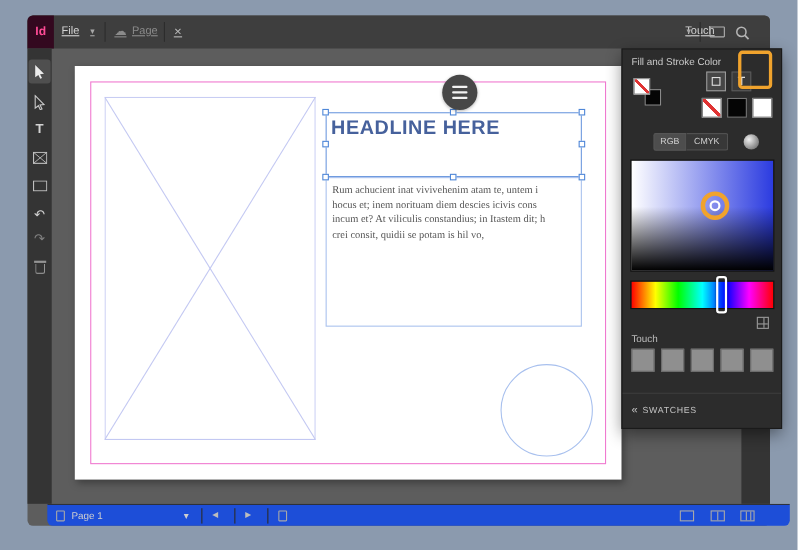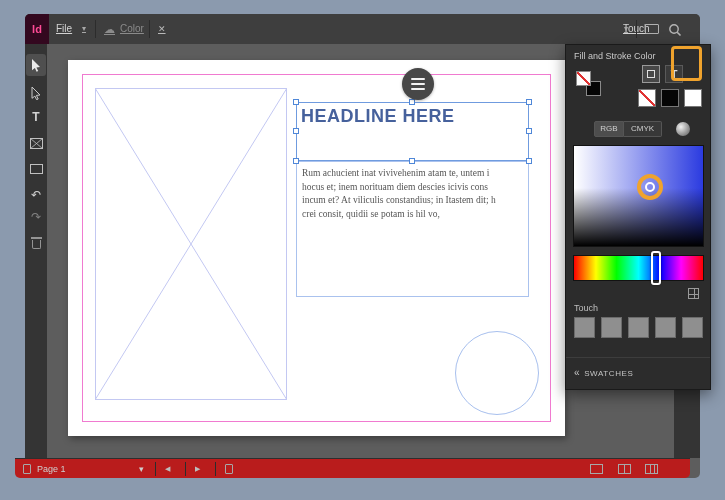--- a/index.html
+++ b/index.html
@@ -4,21 +4,21 @@
 <style>
   * { box-sizing: border-box; margin: 0; padding: 0; }
   html,body { width:725px; height:500px; }
   body { font-family: "Liberation Sans", sans-serif; }
   #stage { position:relative; width:725px; height:500px; background:#8b9aae; overflow:hidden; }
   .abs { position:absolute; }
 
   
   .window-bg { left:25px; top:14px; width:675px; height:464px; background:#5d5d5d; border-radius:5px; }
   .topbar { left:25px; top:14px; width:675px; height:30px; background:#3e3e3e; border-radius:5px 5px 0 0; z-index:4; }
-  .statusbar { left:15px; top:458px; width:675px; height:20px; background:#b91c1c; border-top:1px solid #2e2e2e; border-radius:0 0 5px 5px; z-index:4;padding-left:32px; }
+  .statusbar { left:43px; top:458px; width:675px; height:20px; background:#1d4ed8; border-top:1px solid #2e2e2e; border-radius:0 0 5px 5px; z-index:4;padding-left:32px; }
   .leftbar { left:25px; top:44px; width:22px; height:414px; background:#343434; z-index:4; }
   .rightbar { left:674px; top:44px; width:26px; height:414px; background:#343434; z-index:4; }
 
   .tb-text { top:0; height:30px; line-height:30px; font-size:10px; color:#d2d2d2; white-space:nowrap;text-decoration:underline; }
   .tb-muted { color:#8b8b8b; }
   .caret { font-size:8px; color:#a7a7a7; }
   .vsep { top:6px; width:1px; height:18px; background:#2c2c2c; }
   .logo { left:0; top:0; width:24px; height:30px; background:#33081f; color:#ff4b96; font-weight:bold; font-size:11px; text-align:center; line-height:30px; border-radius:5px 0 0 0; }
   .monitor-ico { width:14px; height:10px; border:1px solid #b0b0b0; border-radius:1px; }
 
@@ -146,21 +146,21 @@
       <i></i>
       <i></i>
   </div>
 
   <div class="abs topbar">
     <div class="abs logo">Id</div>
     <span class="abs tb-text" style="left:31px;">File</span>
     <span class="abs tb-text caret" style="left:57px;">▾</span>
     <div class="abs vsep" style="left:70px;"></div>
     <span class="abs tb-text tb-muted" style="left:79px; font-size:11px;">☁</span>
-    <span class="abs tb-text tb-muted" style="left:95px;">Color</span>
+    <span class="abs tb-text tb-muted" style="left:95px;">Page</span>
     <div class="abs vsep" style="left:124px;"></div>
     <span class="abs tb-text" style="left:133px; font-size:9px; color:#b9b9b9;">✕</span>
     <span class="abs tb-text" style="left:598px;">Touch</span>
     <span class="abs tb-text caret" style="left:599px;">▾</span>
     <div class="abs vsep" style="left:611px;"></div>
     <span class="abs monitor-ico" style="left:620px; top:10px;"></span>
     <svg class="abs" style="left:643px; top:9px;" width="14" height="14">
       <circle cx="6" cy="6" r="4.2" fill="none" stroke="#b5b5b5" stroke-width="1.4"></circle>
       <line x1="9.2" y1="9.2" x2="12.5" y2="12.5" stroke="#b5b5b5" stroke-width="1.6"></line>
     </svg>

